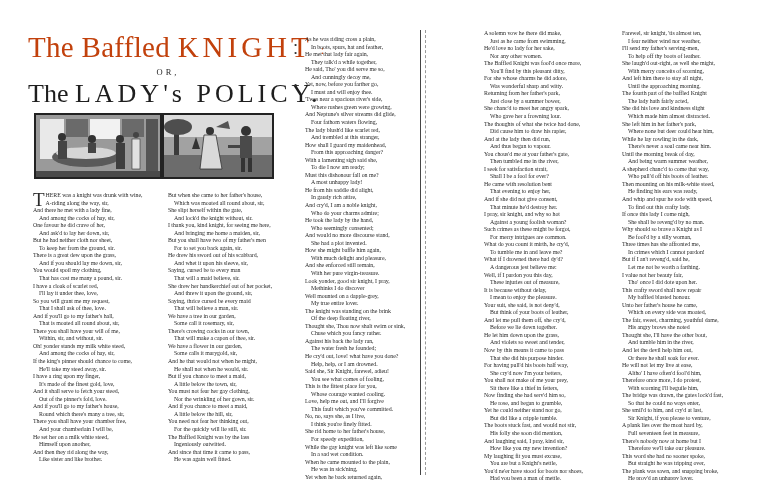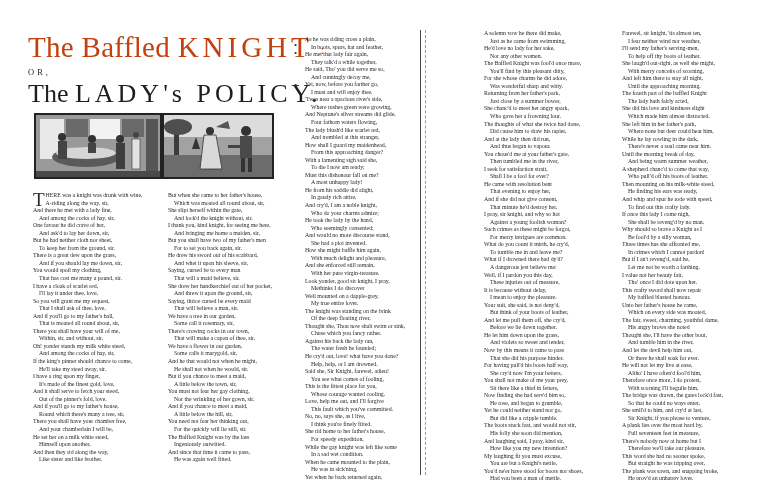--- a/index.html
+++ b/index.html
@@ -6,21 +6,21 @@
   body {
     width: 775px; height: 480px; background: #ffffff; position: relative; overflow: hidden;
     font-family: "Liberation Serif", "DejaVu Serif", serif; color: #2a2a2a;
   }
   .col { position: absolute; font-size: 5.9px; line-height: 7.55px; white-space: nowrap; letter-spacing: -0.05px; }
   .col .ln { display: block; }
   .col .ln.ind { padding-left: 6px; }
   #title-block { position: absolute; left: 28px; top: 30px; width: 315px; }
   .t1 { font-size: 29px; line-height: 34px; letter-spacing: 0.3px; color: #c2410c; }
   .t1 .caps { letter-spacing: 4px; }
-  .t2 { font-size: 8.5px; letter-spacing: 3px; margin: 0 0 2px 0; width: 280px; }
+  .t2 { font-size: 8.5px; text-align: center; letter-spacing: 3px; margin: 0 0 2px 0; width: 280px; }
   .t3 { font-size: 26px; line-height: 30px; padding-left: 0px; color: #1e1e1e; }
   .t3 .caps { letter-spacing: 4px; }
   .dots { position: absolute; font-size: 9px; color: #333; }
   .wood { position: absolute; top: 113px; height: 62px; border: 2px solid #222; background:
     repeating-linear-gradient(0deg, #4d4d4d 0 1px, #bdbdbd 1px 2px); overflow: hidden; }
   .wood svg { width: 100%; height: 100%; display: block; }
   .rule { position: absolute; width: 1px; background: #444; }
   .dropcap { float: left; font-size: 19px; line-height: 15px; margin: 0 1px 0 0; }
   .dotted-fold { position: absolute; border-left: 1px dashed #999; }
 </style>

